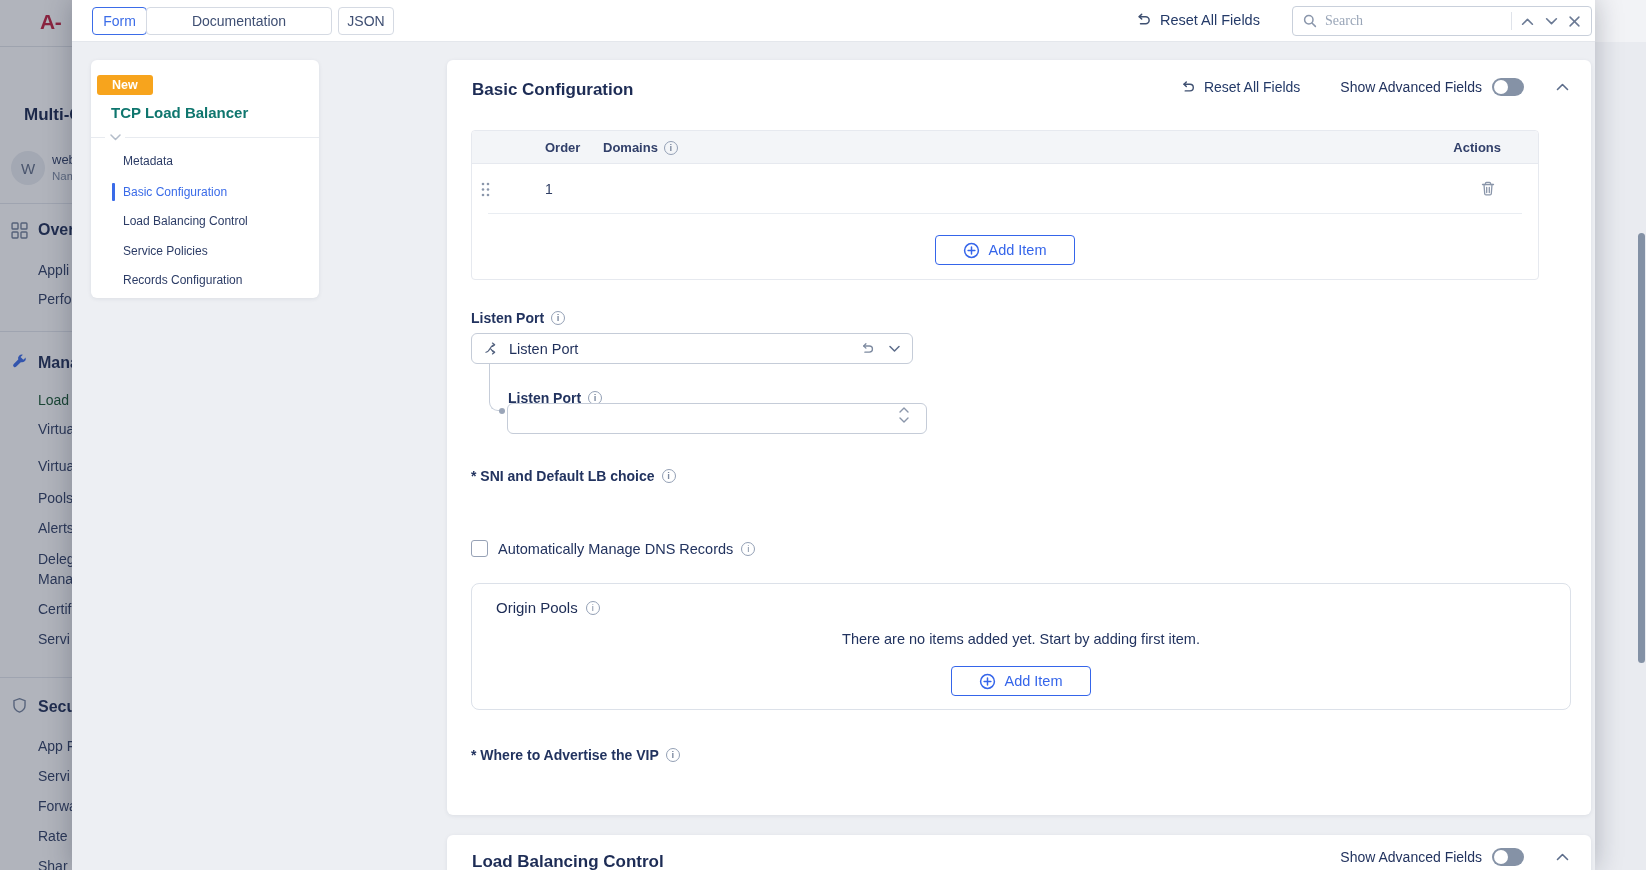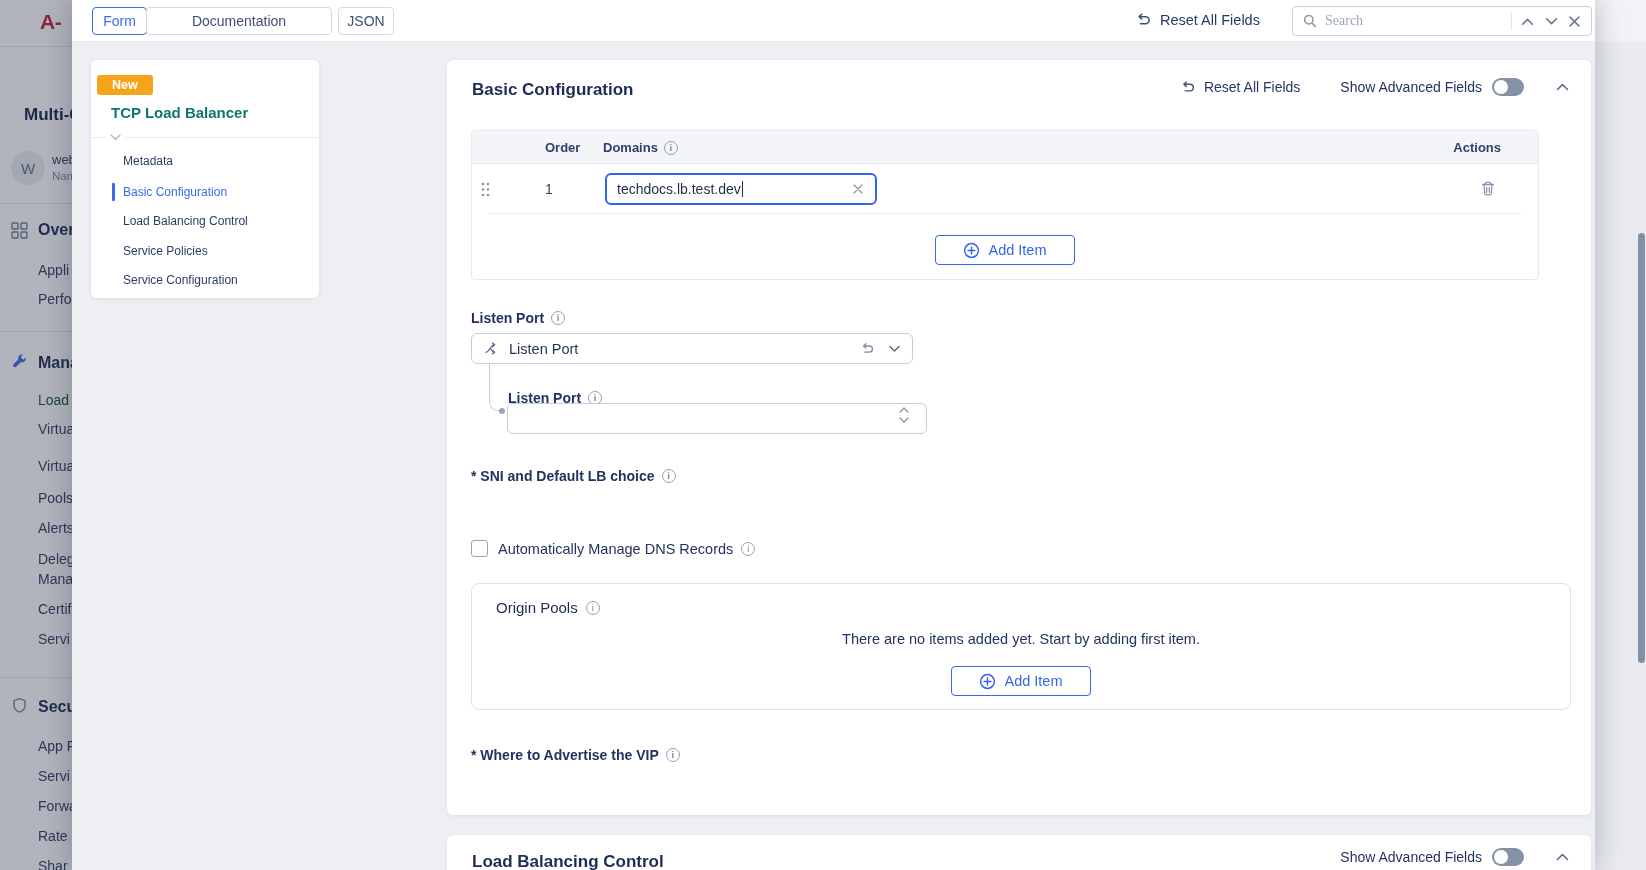--- a/index.html
+++ b/index.html
@@ -206,21 +206,21 @@
       <div class="notch">
         <svg width="11" height="7" viewBox="0 0 11 7" fill="none" stroke="#b4bdca" stroke-width="1.5" stroke-linecap="round" stroke-linejoin="round">
             <path d="M1 1l4.5 4.5L10 1"></path>
           </svg>
       </div>
       <div class="nav-bar"></div>
       <div class="nav-item" style="top:91px">Metadata</div>
       <div class="nav-item active" style="top:122px">Basic Configuration</div>
       <div class="nav-item" style="top:151px">Load Balancing Control</div>
       <div class="nav-item" style="top:181px">Service Policies</div>
-      <div class="nav-item" style="top:210px">Service Configuration</div>
+      <div class="nav-item" style="top:210px">Records Configuration</div>
     </div>
 
     <div class="card main-card">
       <div class="sec-title" style="top:20px">Basic Configuration</div>
 
       <div class="hdr-right" style="top:18px">
         <span class="hdr-reset">
           <span>
             <svg width="16" height="16" viewBox="0 0 16 16" fill="none" stroke="#3f5071" stroke-width="1.4" stroke-linecap="round" stroke-linejoin="round">
                 <path d="M4 5.3h6a3.3 3.3 0 0 1 0 6.6H5.2"></path>
@@ -254,29 +254,20 @@
             <svg width="11" height="17" viewBox="0 0 11 17" fill="#8b97ab">
                 <circle cx="3" cy="3" r="1.3"></circle>
                 <circle cx="8" cy="3" r="1.3"></circle>
                 <circle cx="3" cy="8.5" r="1.3"></circle>
                 <circle cx="8" cy="8.5" r="1.3"></circle>
                 <circle cx="3" cy="14" r="1.3"></circle>
                 <circle cx="8" cy="14" r="1.3"></circle>
               </svg>
           </span>
           <span class="ord">1</span>
-          <div class="txt-input">
-            <span>techdocs.lb.test.dev</span>
-            <span class="caret"></span>
-            <span class="clear-x">
-              <svg width="10" height="10" viewBox="0 0 10 10" stroke="#8a96aa" stroke-width="1.3" stroke-linecap="round">
-                  <path d="M1 1l8 8M9 1l-8 8"></path>
-                </svg>
-            </span>
-          </div>
           <span class="trash">
             <svg width="16" height="18" viewBox="0 0 16 17" fill="none" stroke="#8a96aa" stroke-width="1.3" stroke-linecap="round" stroke-linejoin="round">
                 <path d="M2.5 4h11"></path>
                 <path d="M5.5 4V2.8a1 1 0 0 1 1-1h3a1 1 0 0 1 1 1V4"></path>
                 <path d="M4 4l.7 9.2a1.3 1.3 0 0 0 1.3 1.2h4a1.3 1.3 0 0 0 1.3-1.2L12 4"></path>
                 <path d="M6.7 7v5M9.3 7v5"></path>
               </svg>
           </span>
           <span class="row-line"></span>
         </div>

